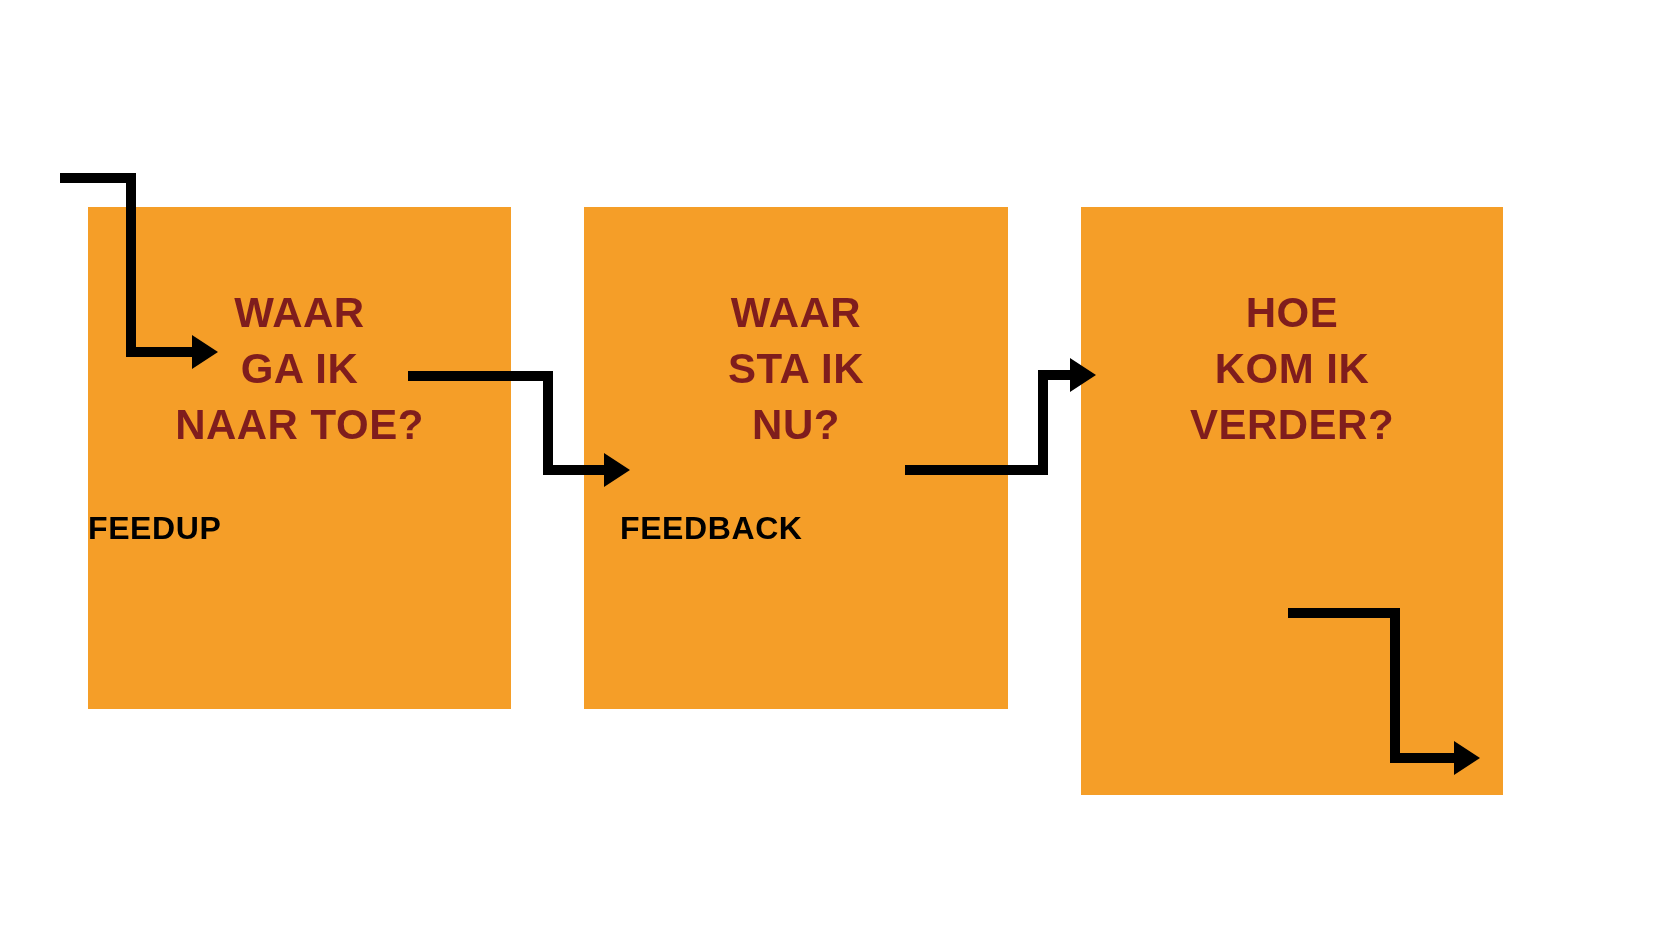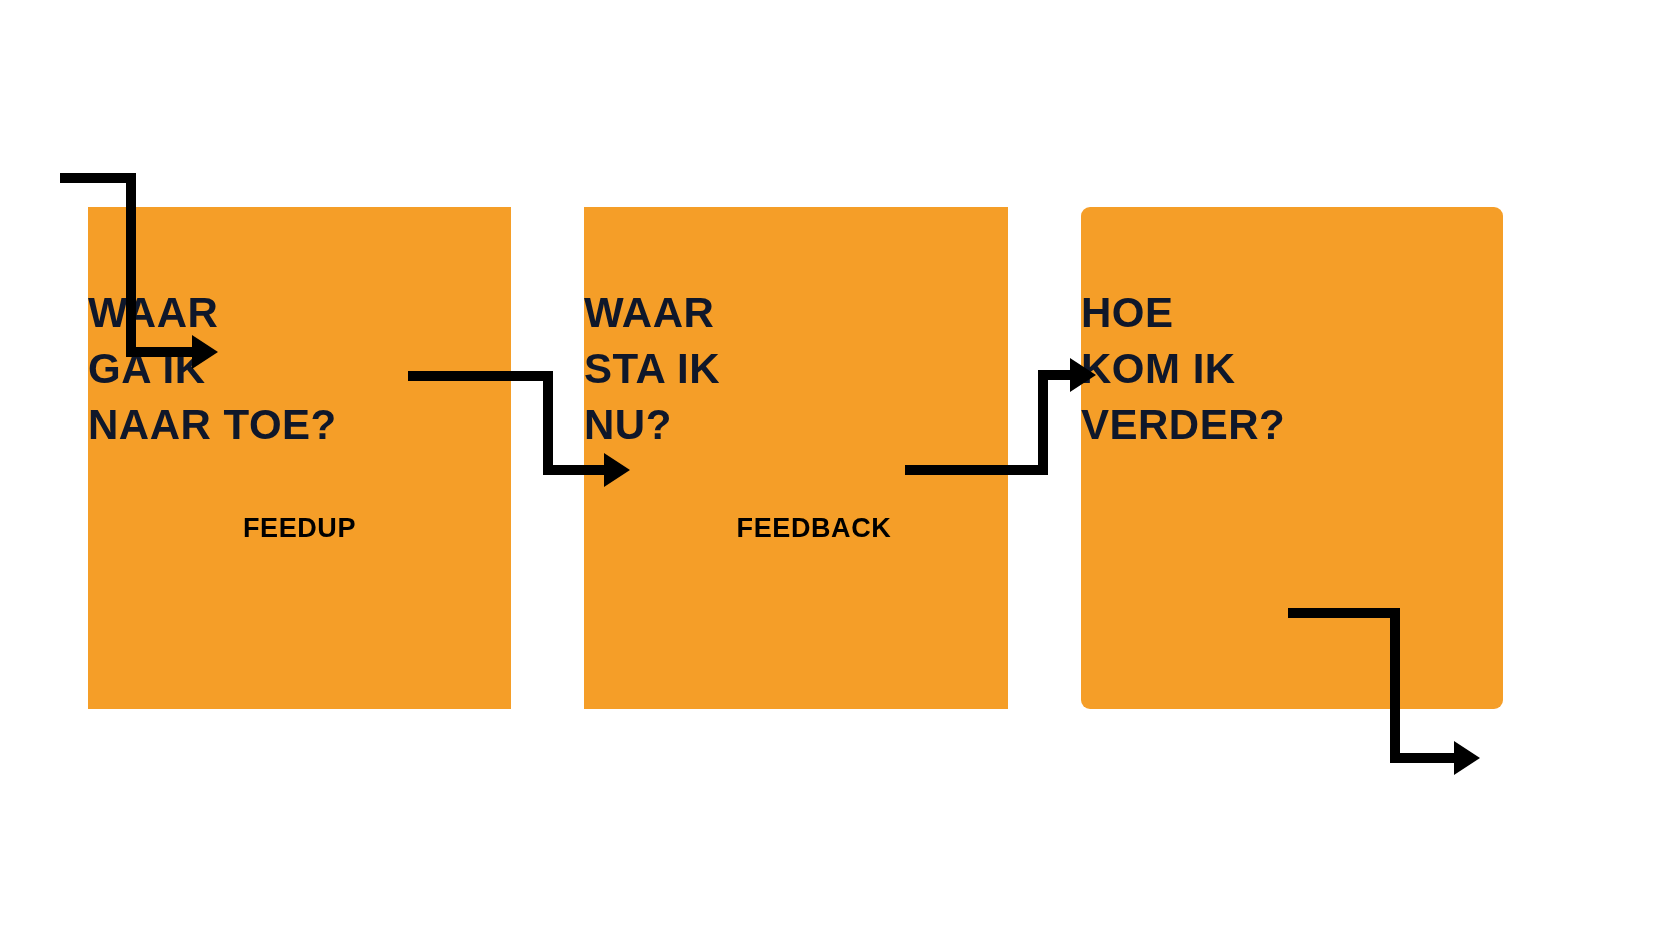--- a/index.html
+++ b/index.html
@@ -30,36 +30,37 @@
     box-sizing: border-box;
     display: flex;
     flex-direction: column;
     align-items: center;
     justify-content: flex-start;
   }
   .box-question {
     position: absolute;
     left: 0;
     right: 0;
-    color: #0f172a;
+    text-align: center;
+    color: #7f1d1d;
     font-weight: bold;
     font-size: 42px;
     line-height: 56px;
     letter-spacing: 0.5px;
     font-family: "Liberation Sans", sans-serif;
     white-space: pre-line;
   }
   .box-caption {
     position: absolute;
     left: 0;
     right: 0;
-    text-align: center;
+    text-align: left;
     color: #000000;
     font-weight: bold;
-    font-size: 27px;
+    font-size: 32px;
     line-height: 38px;
     letter-spacing: 0.6px;
     font-family: "Liberation Sans", sans-serif;
   }
 </style>
 </head>
 <body>
 
 <div id="stage" style="width: 1680px; height: 945px; background: rgb(255, 255, 255);">
 
@@ -70,21 +71,21 @@
     <div class="box-caption" style="top: 302px;">FEEDUP</div>
   </div>
 
   <div class="box" id="box-1" style="left: 584px; top: 207px; width: 424px; height: 502px; background: rgb(245, 158, 40);">
     <div class="box-question" style="top: 78px;">WAAR
 STA IK
 NU?</div>
     <div class="box-caption" style="top: 302px; padding-left: 36px;">FEEDBACK</div>
   </div>
 
-  <div class="box" id="box-2" style="left: 1081px; top: 207px; width: 422px; height: 502px; background: rgb(245, 158, 40); border-radius: 9px;">
+  <div class="box" id="box-2" style="left: 1081px; top: 207px; width: 422px; height: 588px; background: rgb(245, 158, 40);">
     <div class="box-question" style="top: 78px;">HOE
 KOM IK
 VERDER?</div>
   </div>
 
   <svg class="diagram-svg" viewBox="0 0 1680 945" aria-hidden="true">
     <g id="connector-group" fill="none" stroke-linecap="butt" stroke-linejoin="miter">
         <polyline points="60,178 131,178 131,352 192,352" stroke="#000000" stroke-width="10" fill="none"></polyline>
         <polygon points="218,352 192,369 192,335" fill="#000000" stroke="none"></polygon>
         <polyline points="408,376 548,376 548,470 604,470" stroke="#000000" stroke-width="10" fill="none"></polyline>

